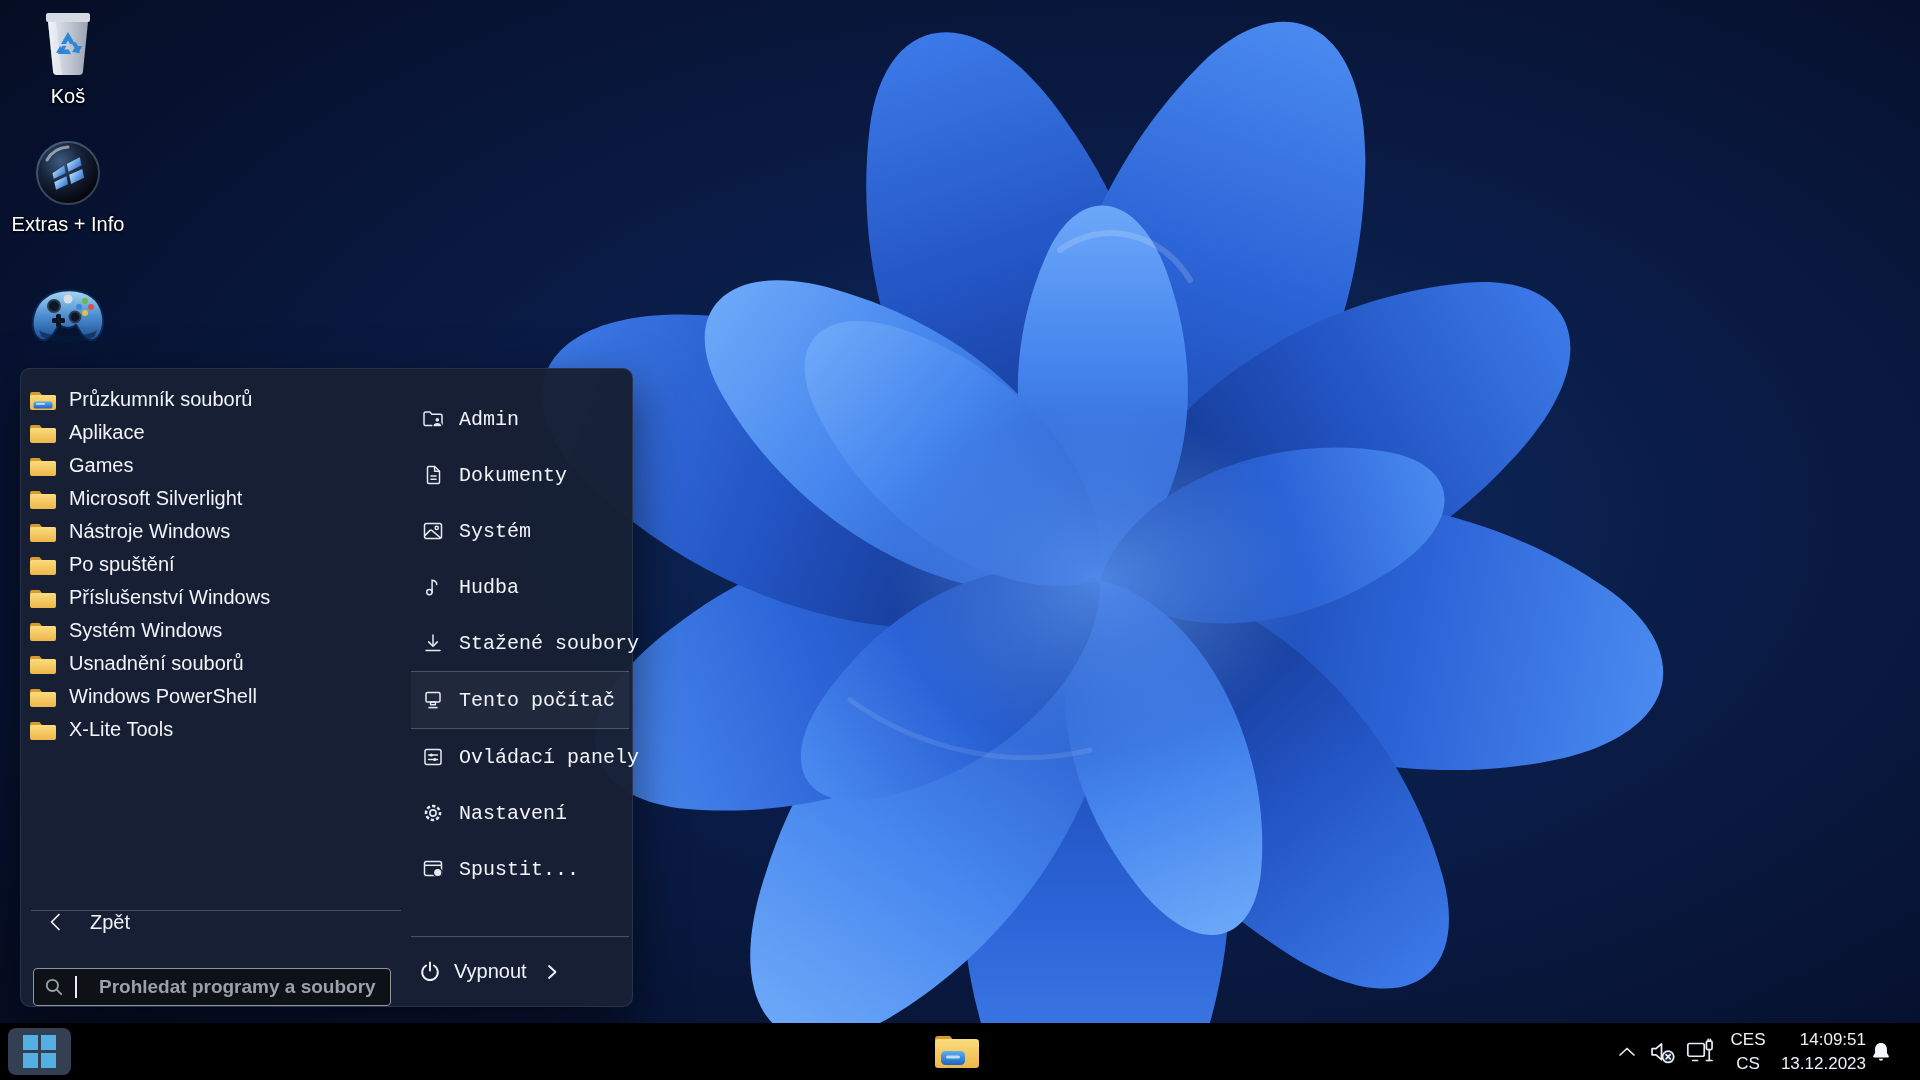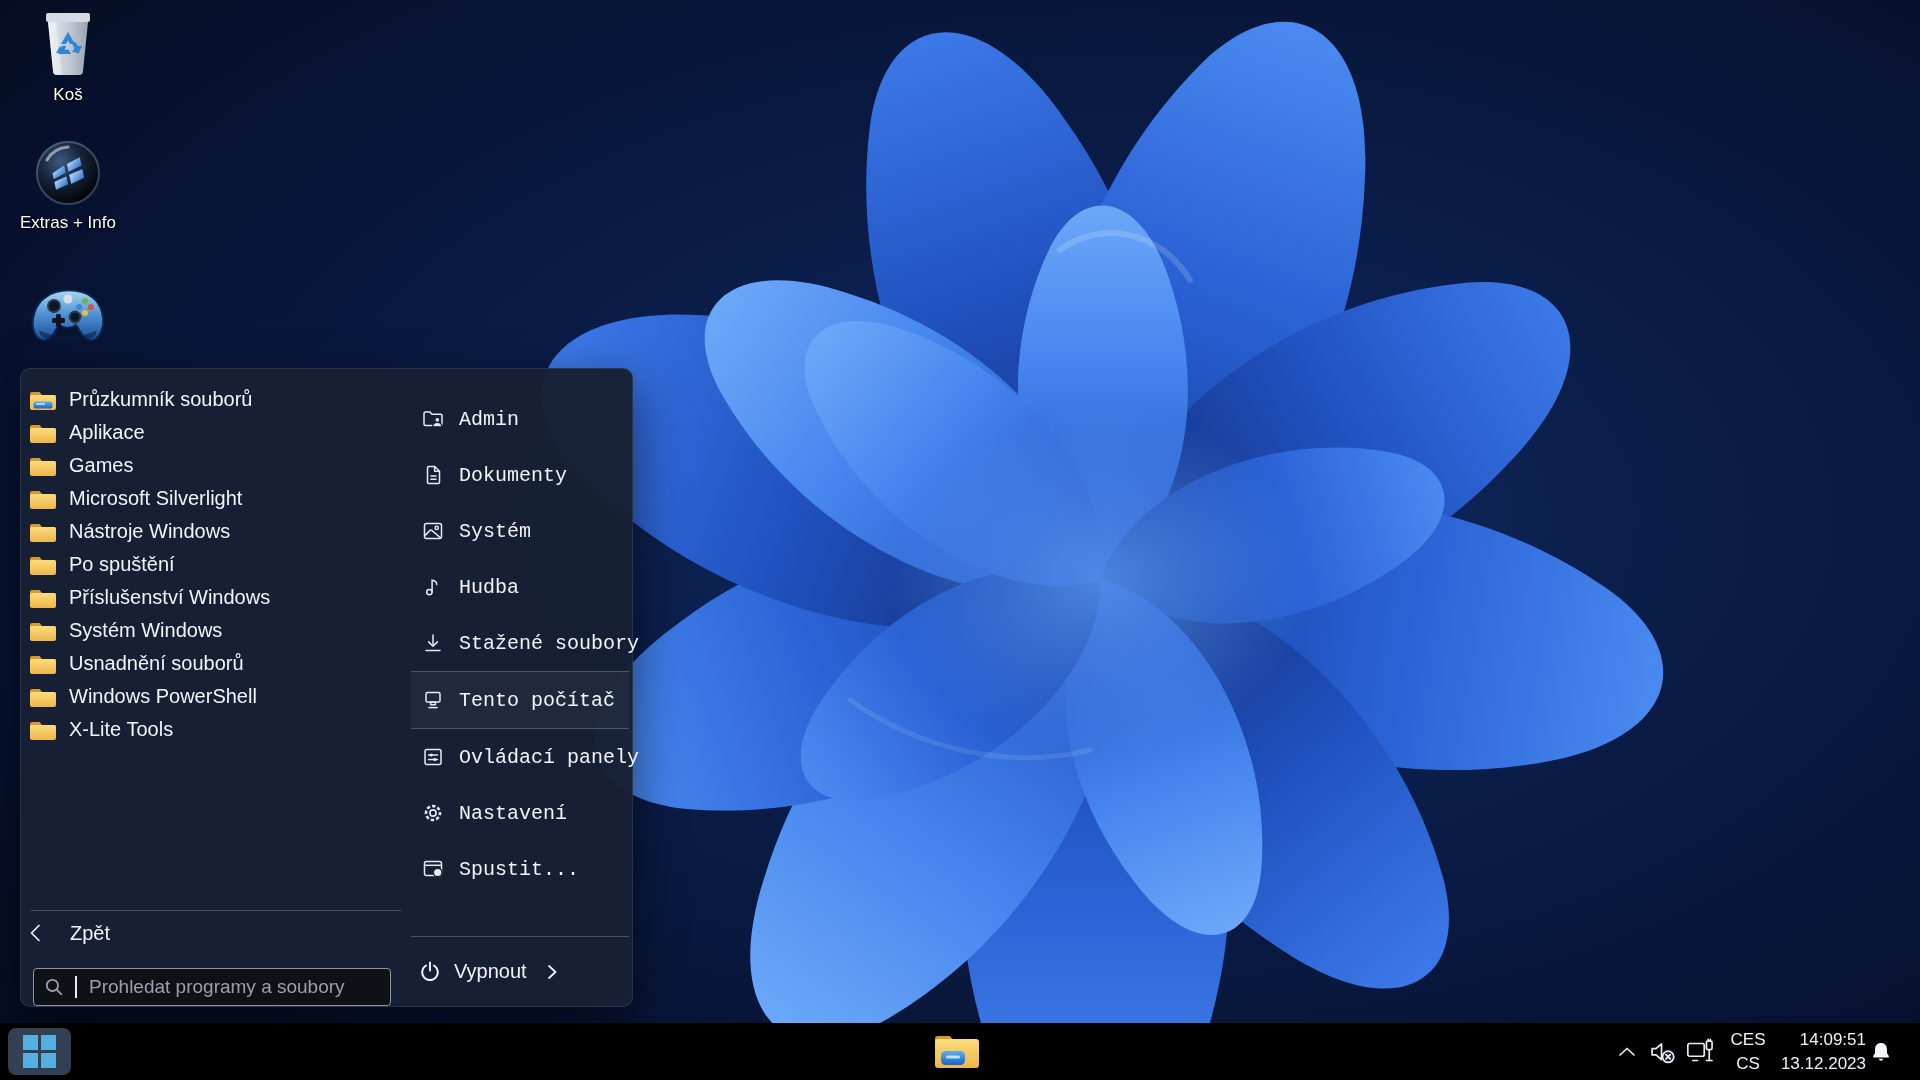--- a/index.html
+++ b/index.html
@@ -5,47 +5,47 @@
   html,body{margin:0;padding:0;}
   body{width:1920px;height:1080px;overflow:hidden;background:#050c1e;
        font-family:"Liberation Sans",sans-serif;cursor:default;
        -webkit-font-smoothing:antialiased;}
   .screen{position:relative;width:1920px;height:1080px;overflow:hidden;}
   .wallpaper{position:absolute;left:0;top:0;width:1920px;height:1080px;}
 
   
   .desktop-icon{position:absolute;width:116px;display:flex;flex-direction:column;
                 align-items:center;}
-  .di-label{margin-top:7px;font-size:17px;color:#ffffff;white-space:nowrap;
+  .di-label{margin-top:7px;font-size:20px;color:#ffffff;white-space:nowrap;
             text-shadow:0 1px 3px rgba(0,0,0,.95),0 0 2px rgba(0,0,0,.8);}
   #icon-kos{left:10px;top:10px;}
   #icon-extras{left:10px;top:140px;}
   #icon-gamepad{left:10px;top:284px;}
 
   
   .start-menu{position:absolute;left:20px;top:368px;width:613px;height:639px;
               box-sizing:border-box;display:flex;
               background:rgba(23,32,52,.97);
               border:1px solid rgba(150,180,225,.14);border-radius:10px;
               box-shadow:0 18px 50px rgba(0,0,0,.55);}
   .col-left{width:390px;flex:none;display:flex;flex-direction:column;
             padding-top:14px;box-sizing:border-box;}
   .folder-row{height:33px;display:flex;align-items:center;padding-left:8px;}
   .folder-row svg{margin-right:13px;flex:none;}
   .row-label{font-size:20px;color:#f1f4f9;white-space:nowrap;}
   .left-bottom{margin-top:auto;}
   .divider{height:1px;background:rgba(255,255,255,.22);margin:0 10px;}
-  .back-row{height:44px;display:flex;align-items:center;padding-left:6px;}
+  .back-row{height:44px;display:flex;padding-left:26px;}
   .back-row .row-label{margin-left:27px;}
   .search-wrap{margin:13px 20px 0 12px;height:38px;box-sizing:border-box;
                border:1px solid #8d949c;border-radius:4px;background:#0e1116;
                display:flex;align-items:center;padding:0 10px;}
   .caret{width:2px;height:22px;background:#e8ecf2;margin-left:11px;flex:none;}
   .search-input{flex:1;min-width:0;background:transparent;border:none;outline:none;
-                font-size:19px;color:#dfe5ec;font-family:inherit;padding:0 0 0 12px;}
+                font-size:19px;color:#dfe5ec;font-family:inherit;padding:0 0 0 22px;font-weight:bold;}
   .search-input::placeholder{color:#9aa1ab;opacity:1;}
 
   .col-right{flex:1;display:flex;flex-direction:column;padding-top:22px;
              box-sizing:border-box;}
   .place-row{height:56px;display:flex;align-items:center;padding-left:10px;font-family:Liberation Mono, monospace;}
   .place-row svg{margin-right:14px;flex:none;}
   .sep-wrap{border-top:1px solid rgba(255,255,255,.2);
             border-bottom:1px solid rgba(255,255,255,.2);
             background:rgba(255,255,255,.045);margin-right:10px;}
   .shutdown-sep{margin-top:auto;height:1px;background:rgba(255,255,255,.22);

